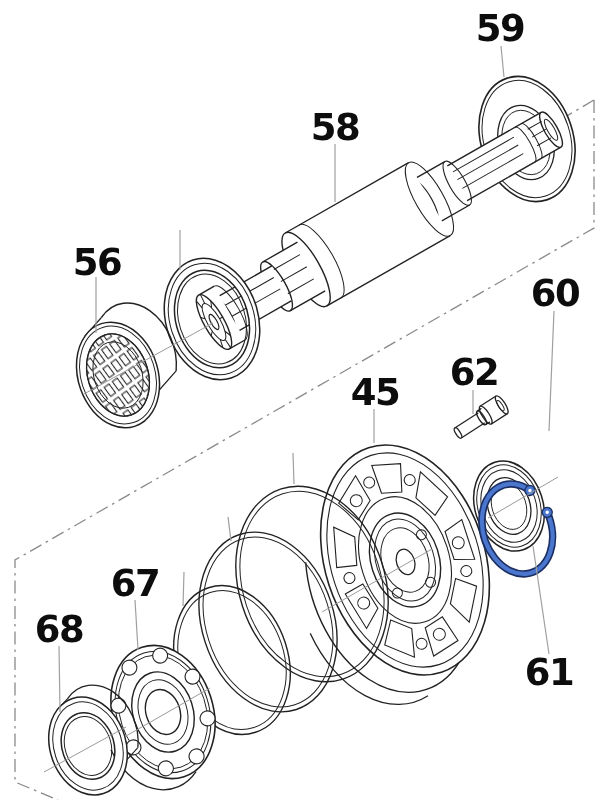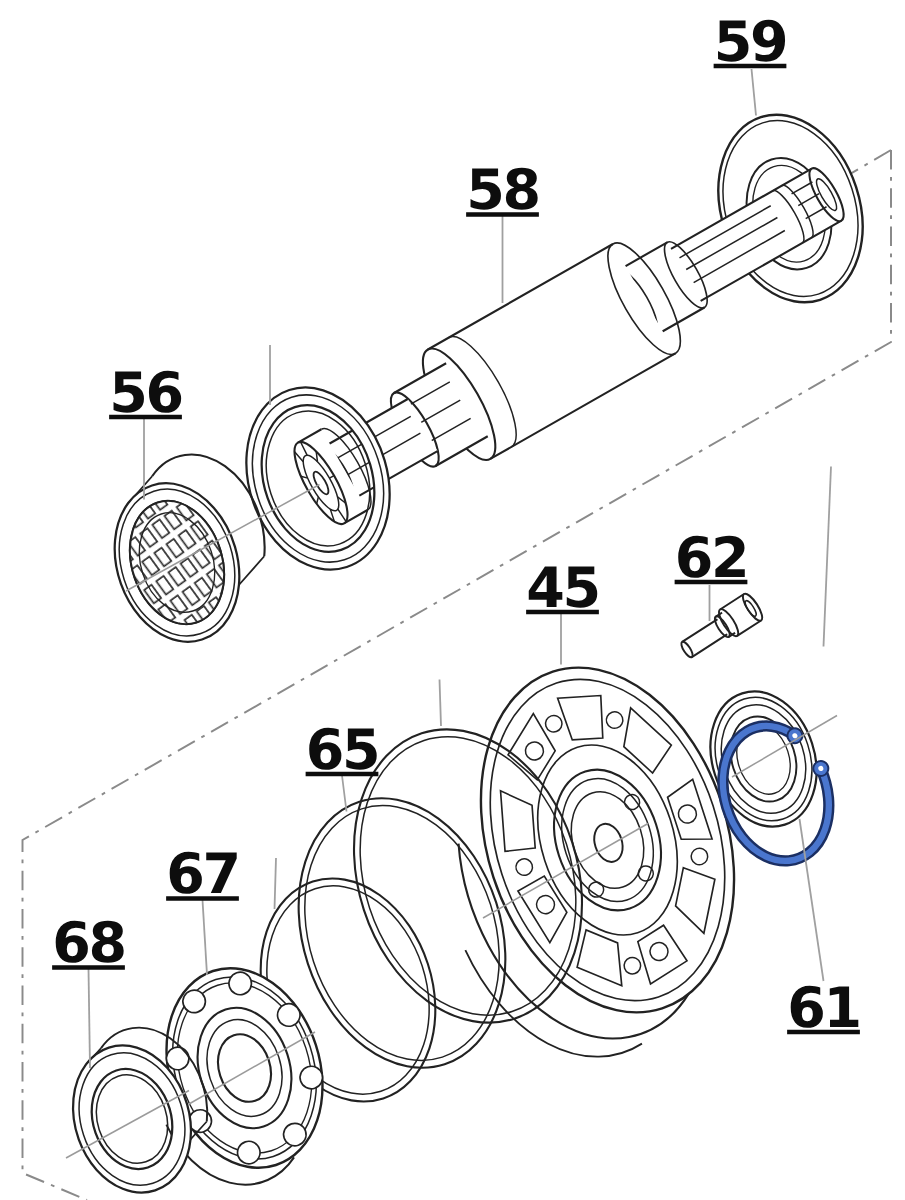--- a/index.html
+++ b/index.html
@@ -1,21 +1,21 @@
 <!DOCTYPE html>
 <html><head>
 <meta charset="utf-8">
 <style>
   html,body{margin:0;padding:0;background:#fff;}
   #stage{position:relative;width:603px;height:800px;background:#fff;overflow:hidden;
          font-family:"DejaVu Sans",sans-serif;}
   #stage svg{position:absolute;left:0;top:0;}
   .lbl{position:absolute;transform:translate(-50%,-50%);
        font:700 37px "DejaVu Sans",sans-serif;letter-spacing:-1.5px;color:#0d0d0d;
-       white-space:nowrap;user-select:none;text-decoration:underline;}
+       white-space:nowrap;user-select:none;}
 </style>
 </head>
 <body>
 
 <div id="stage">
 <svg width="603" height="800" viewBox="0 0 603 800">
   <defs>
     <pattern id="pat-needle" patternUnits="userSpaceOnUse" width="10" height="16" patternTransform="rotate(-18)">
       <rect x="1.5" y="2" width="6" height="11" fill="none" stroke="#2a2a2a" stroke-width="1.1"></rect>
     </pattern>
@@ -243,19 +243,19 @@
     <path d="M228,517 L231,541"></path>
     <path d="M184,572 L183,606"></path>
     <path d="M135,600 L138,650"></path>
     <path d="M59,646 L60,712"></path>
   </g>
 </svg>
 
 <div class="lbl" style="left:97px;top:262px">56</div>
 <div class="lbl" style="left:335px;top:127px">58</div>
 <div class="lbl" style="left:500px;top:28px">59</div>
+<div class="lbl" style="left:555px;top:293px">60</div>
 <div class="lbl" style="left:549px;top:672px">61</div>
 <div class="lbl" style="left:474px;top:372px">62</div>
 <div class="lbl" style="left:375px;top:392px">45</div>
-<div class="lbl" style="left:228px;top:500px">65</div>
 <div class="lbl" style="left:135px;top:583px">67</div>
 <div class="lbl" style="left:59px;top:629px">68</div>
 </div>
 
 </body></html>

